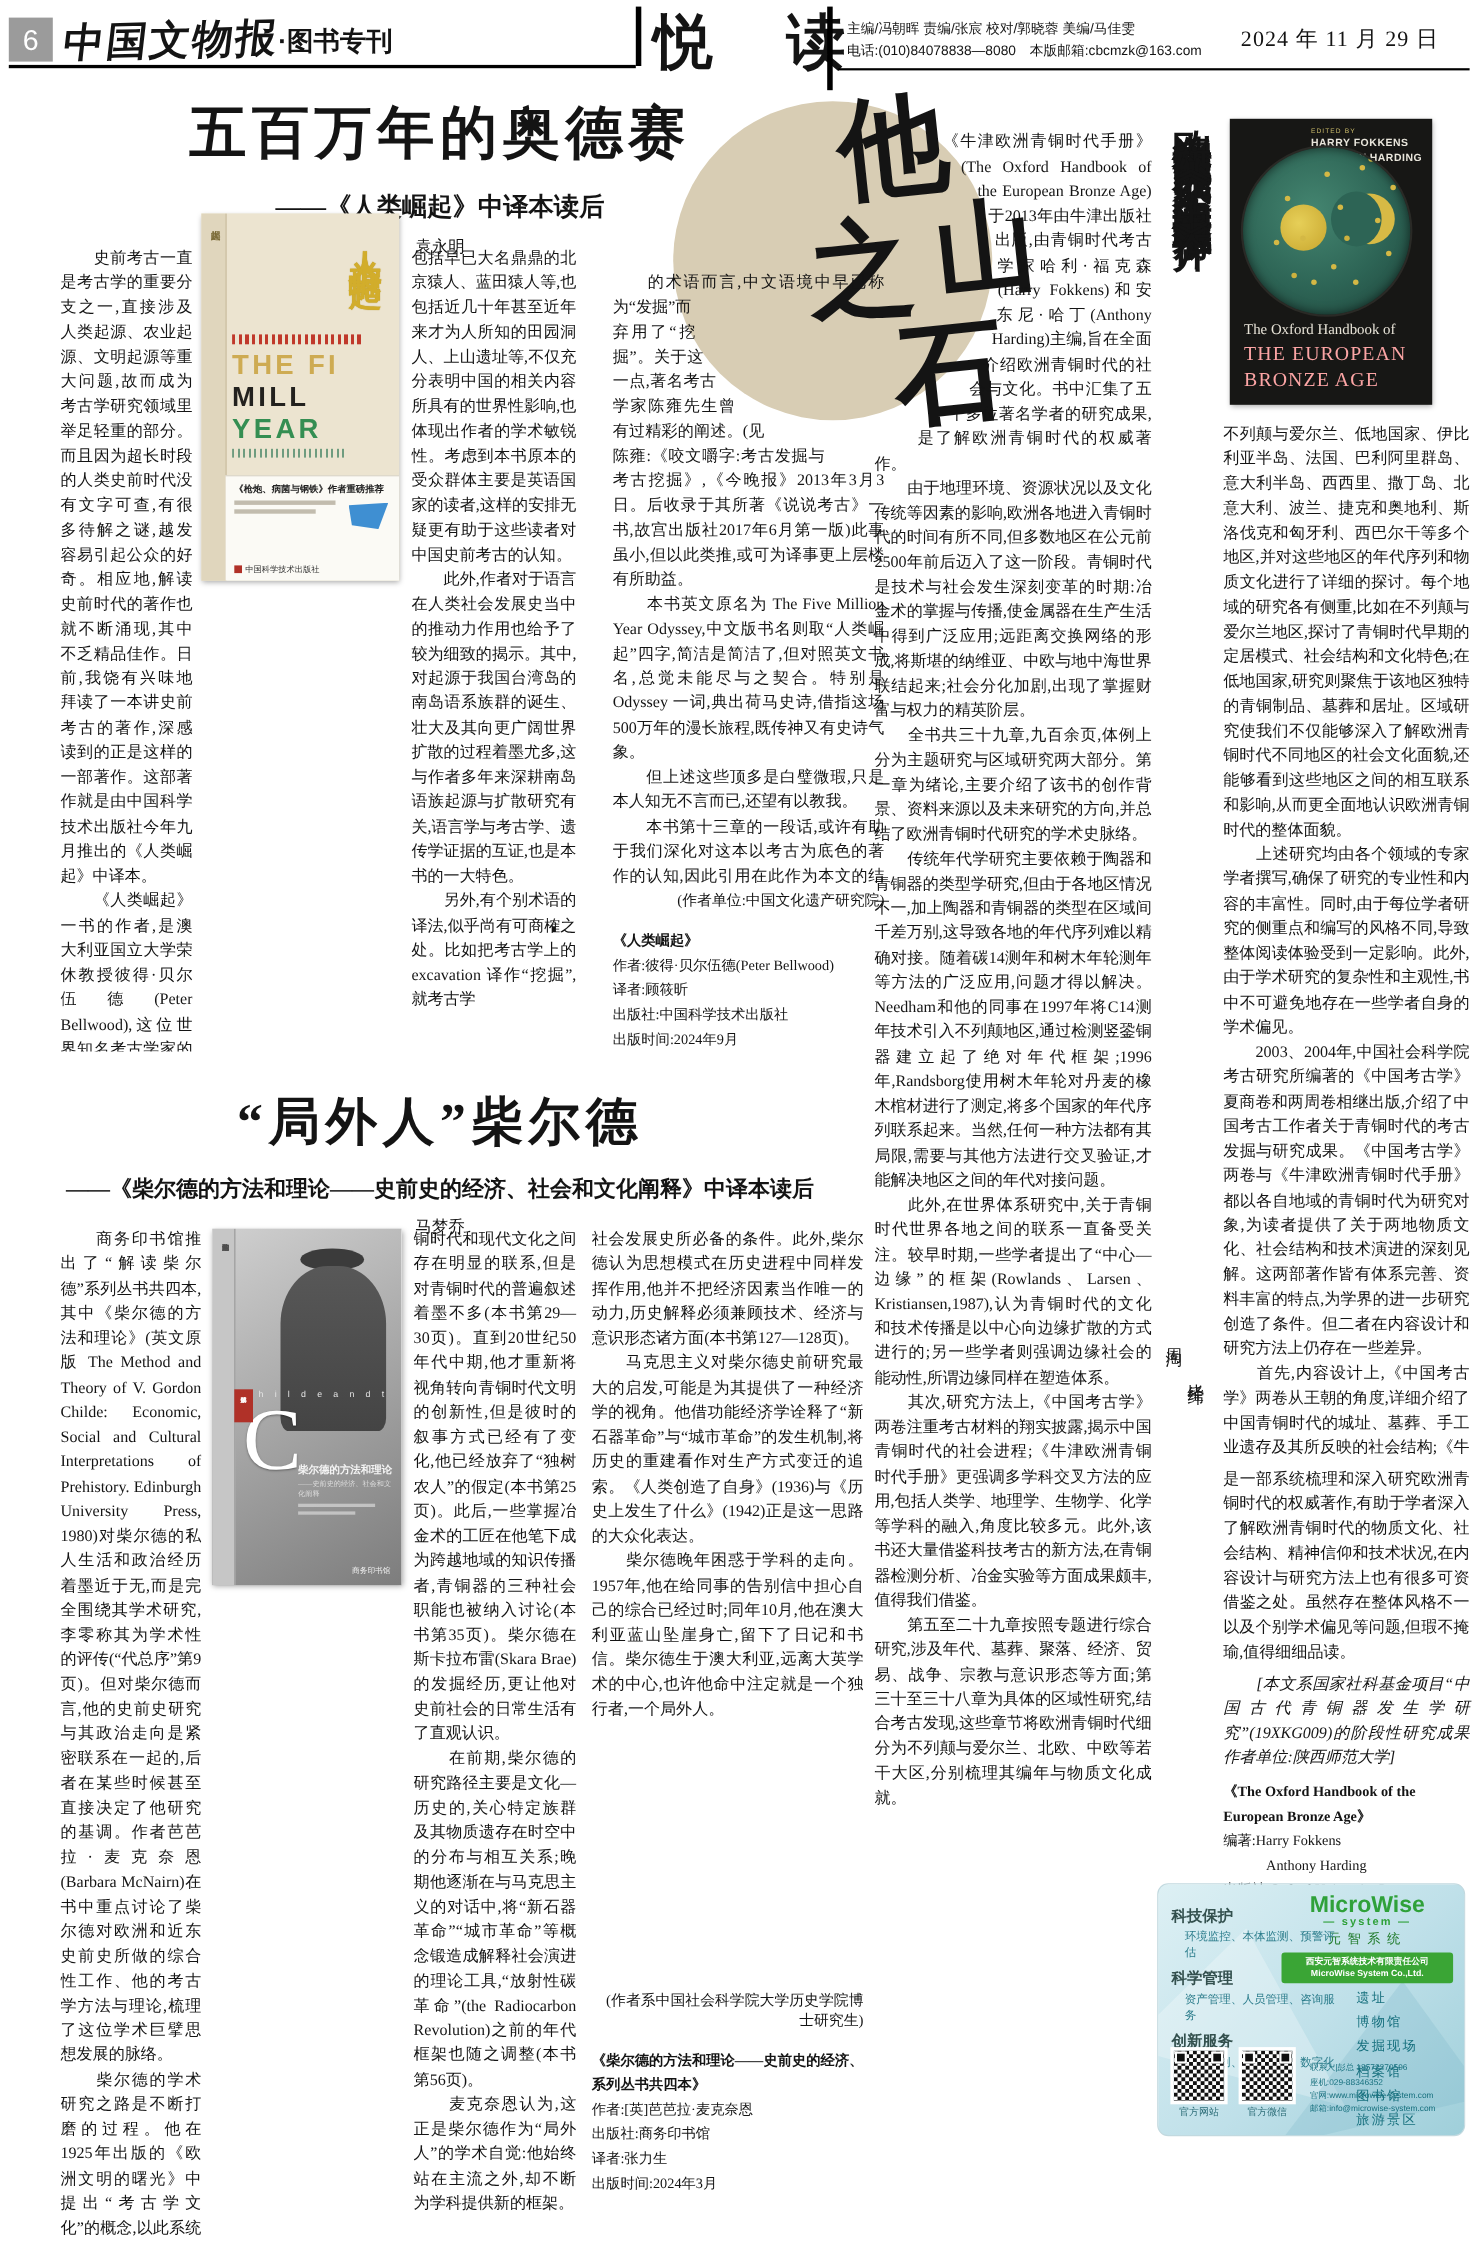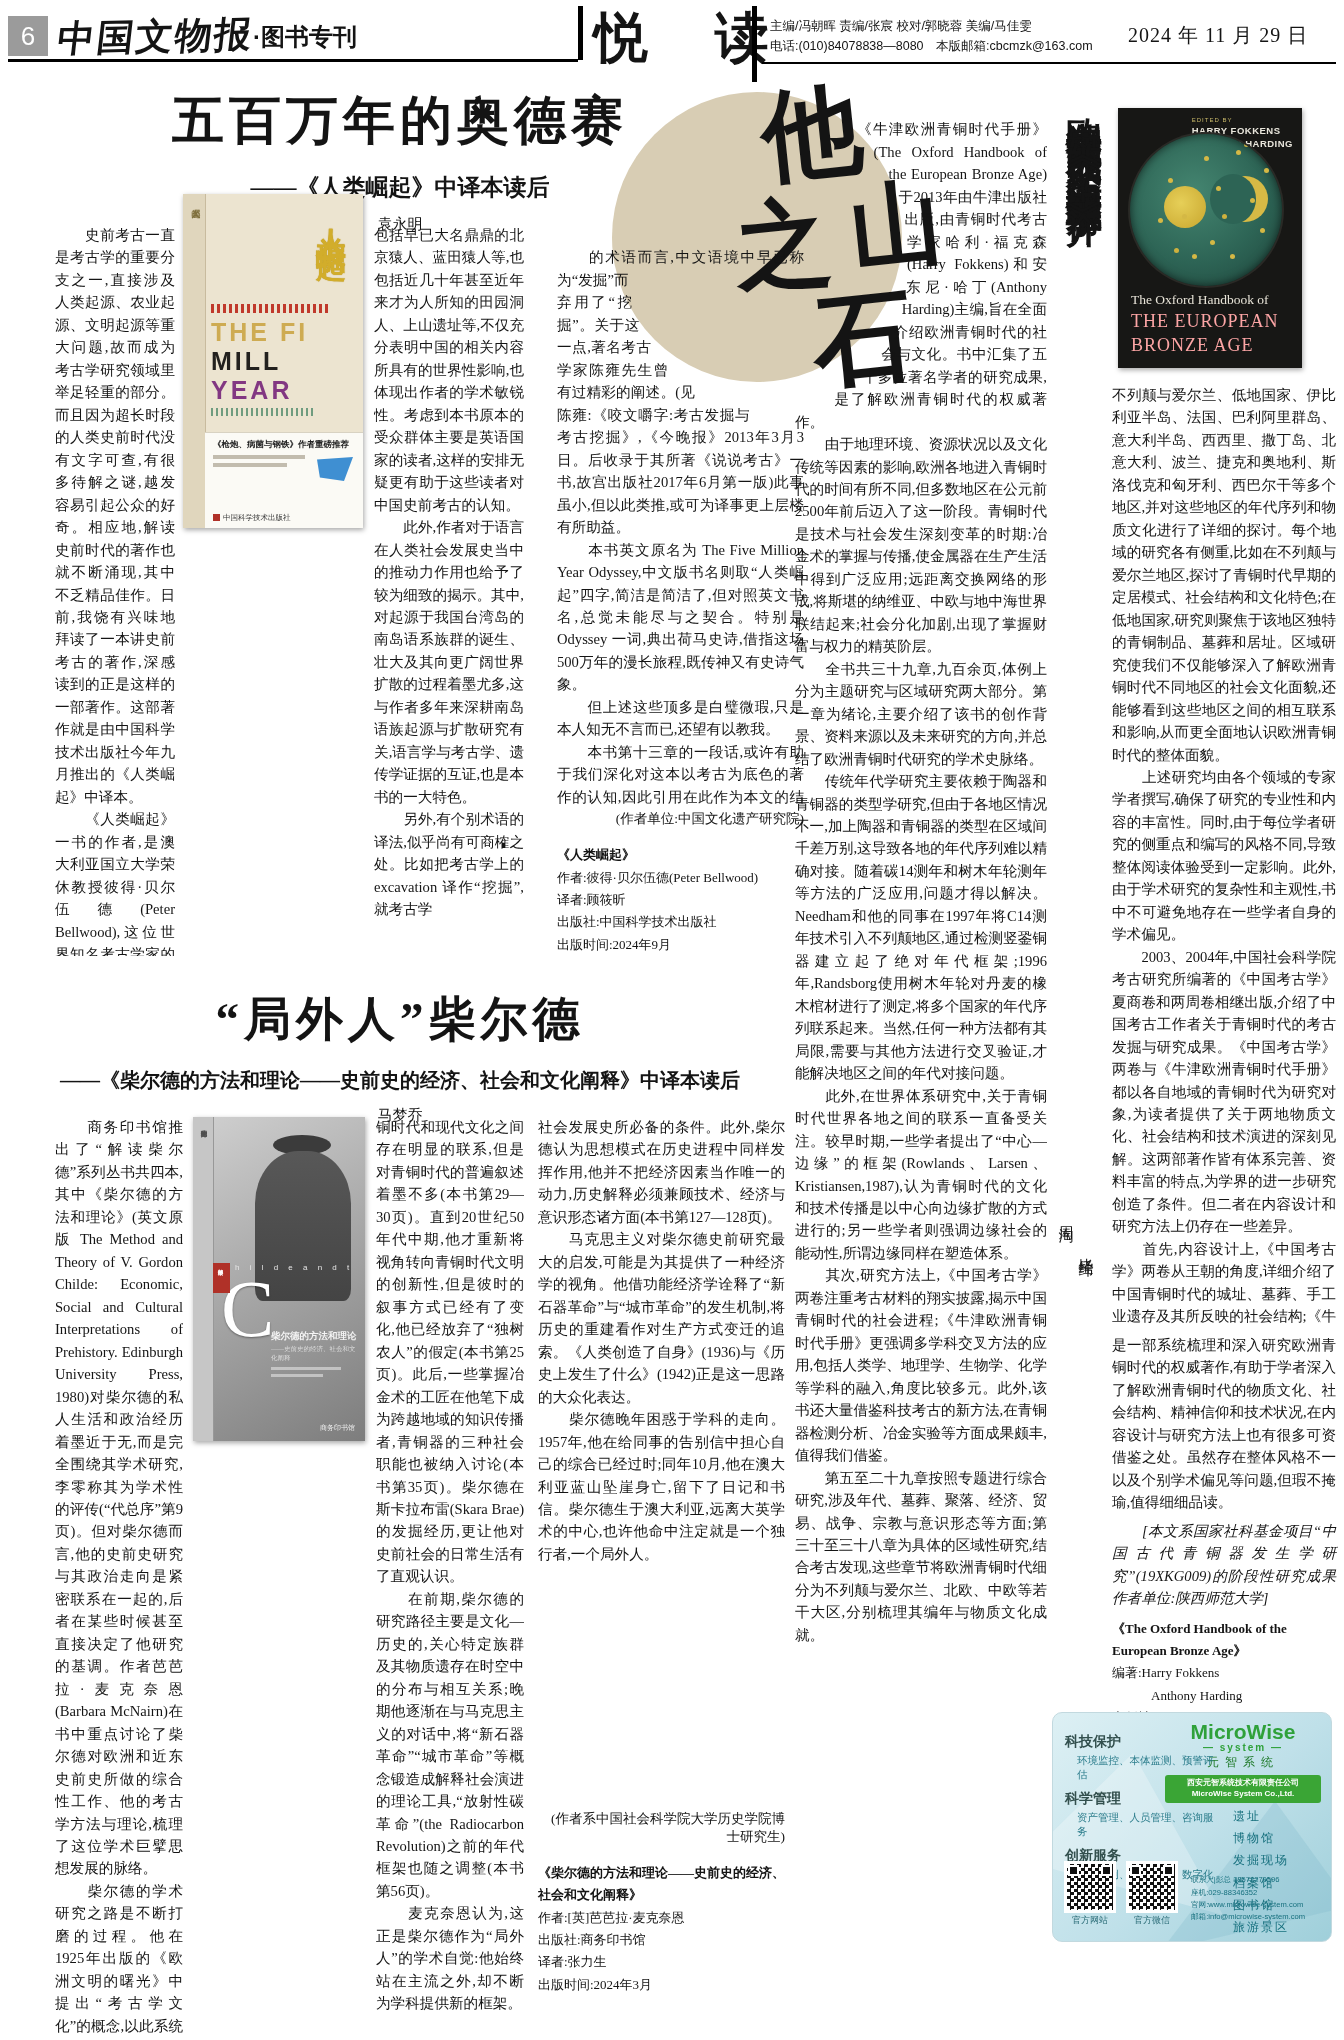--- a/index.html
+++ b/index.html
@@ -176,21 +176,21 @@
 
   <div class="abs cover cover1" style="left:183px;top:194px;width:180px;height:334px;">
     <div class="c1-spine">
         <span>人类崛起</span>
       </div>
     <div class="c1-vtitle">人类崛起</div>
     <div class="c1-hatch"></div>
     <div class="c1-big">
       <div style="color:#c9a23d;">THE FI</div>
       <div style="color:#000000;">MILL</div>
-      <div style="color:#701a75;">YEAR</div>
+      <div style="color:#15803d;">YEAR</div>
     </div>
     <div class="c1-hatch2"></div>
     <div class="c1-band">
       <div class="c1-note">《枪炮、病菌与钢铁》作者重磅推荐</div>
       <div class="c1-ribbon"></div>
       <div class="c1-bar"></div>
       <div class="c1-bar" style="width:74px;"></div>
       <div class="c1-pub"><i></i><span>中国科学技术出版社</span></div>
     </div>
   </div>
@@ -211,21 +211,21 @@
     <span class="coltext" style="display:block;height:100%;">铜时代和现代文化之间存在明显的联系,但是对青铜时代的普遍叙述着墨不多(本书第29—30页)。直到20世纪50年代中期,他才重新将视角转向青铜时代文明的创新性,但是彼时的叙事方式已经有了变化,他已经放弃了“独树农人”的假定(本书第25页)。此后,一些掌握冶金术的工匠在他笔下成为跨越地域的知识传播者,青铜器的三种社会职能也被纳入讨论(本书第35页)。柴尔德在斯卡拉布雷(Skara Brae)的发掘经历,更让他对史前社会的日常生活有了直观认识。
 　　在前期,柴尔德的研究路径主要是文化—历史的,关心特定族群及其物质遗存在时空中的分布与相互关系;晚期他逐渐在与马克思主义的对话中,将“新石器革命”“城市革命”等概念锻造成解释社会演进的理论工具,“放射性碳革命”(the Radiocarbon Revolution)之前的年代框架也随之调整(本书第56页)。
 　　麦克奈恩认为,这正是柴尔德作为“局外人”的学术自觉:他始终站在主流之外,却不断为学科提供新的框架。</span>
   </div>
   <div class="abs colflex" style="left:538px;top:1116px;width:247px;height:920px;">
     <div class="coltext">社会发展史所必备的条件。此外,柴尔德认为思想模式在历史进程中同样发挥作用,他并不把经济因素当作唯一的动力,历史解释必须兼顾技术、经济与意识形态诸方面(本书第127—128页)。
 　　马克思主义对柴尔德史前研究最大的启发,可能是为其提供了一种经济学的视角。他借功能经济学诠释了“新石器革命”与“城市革命”的发生机制,将历史的重建看作对生产方式变迁的追索。《人类创造了自身》(1936)与《历史上发生了什么》(1942)正是这一思路的大众化表达。
 　　柴尔德晚年困惑于学科的走向。1957年,他在给同事的告别信中担心自己的综合已经过时;同年10月,他在澳大利亚蓝山坠崖身亡,留下了日记和书信。柴尔德生于澳大利亚,远离大英学术的中心,也许他命中注定就是一个独行者,一个局外人。</div>
     <div class="attribution">(作者系中国社会科学院大学历史学院博士研究生)</div>
     <div class="bookbox" style="margin-bottom:40px;">
-      <div class="bt">《柴尔德的方法和理论——史前史的经济、社会和文化阐释》</div>
+      <div class="bt">《柴尔德的方法和理论——史前史的经济、系列丛书共四本》</div>
       <div>作者:[英]芭芭拉·麦克奈恩</div>
       <div>出版社:商务印书馆</div>
       <div>译者:张力生</div>
       <div>出版时间:2024年3月</div>
     </div>
   </div>
 
   <div class="abs cover cover2" style="left:193px;top:1117px;width:172px;height:324px;">
     <div class="c2-spine">
         <span>柴尔德的方法和理论</span>

